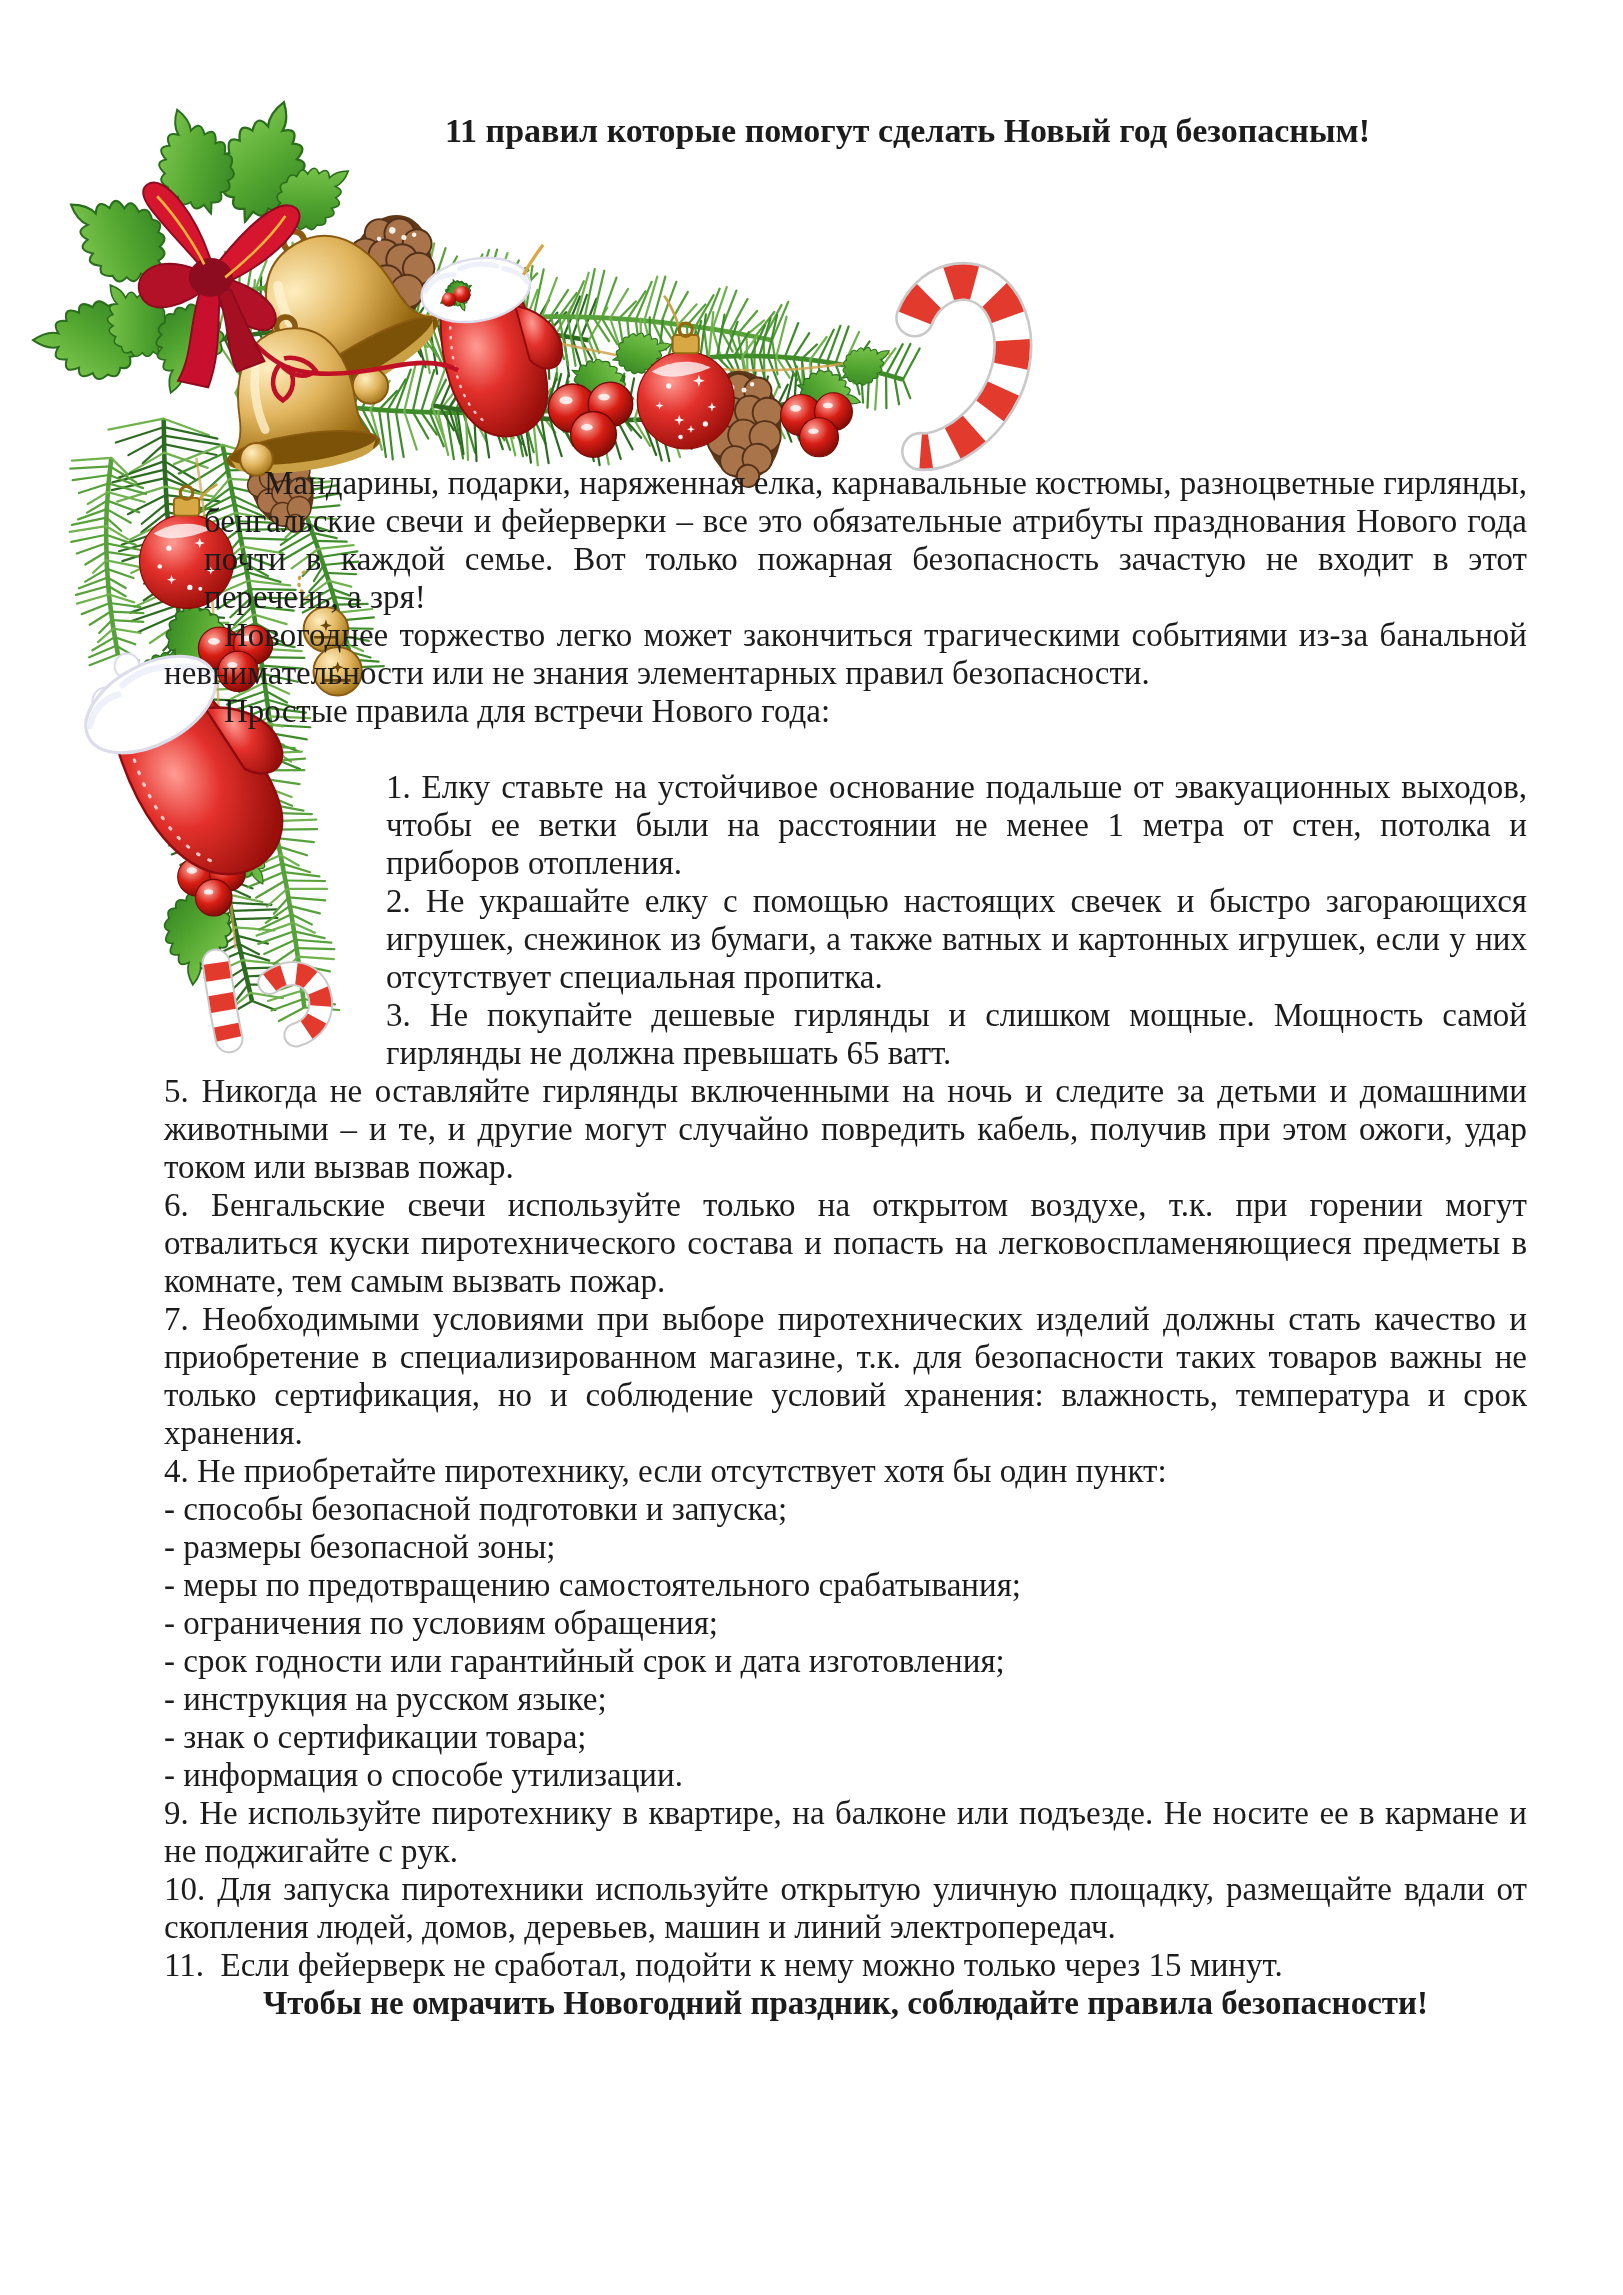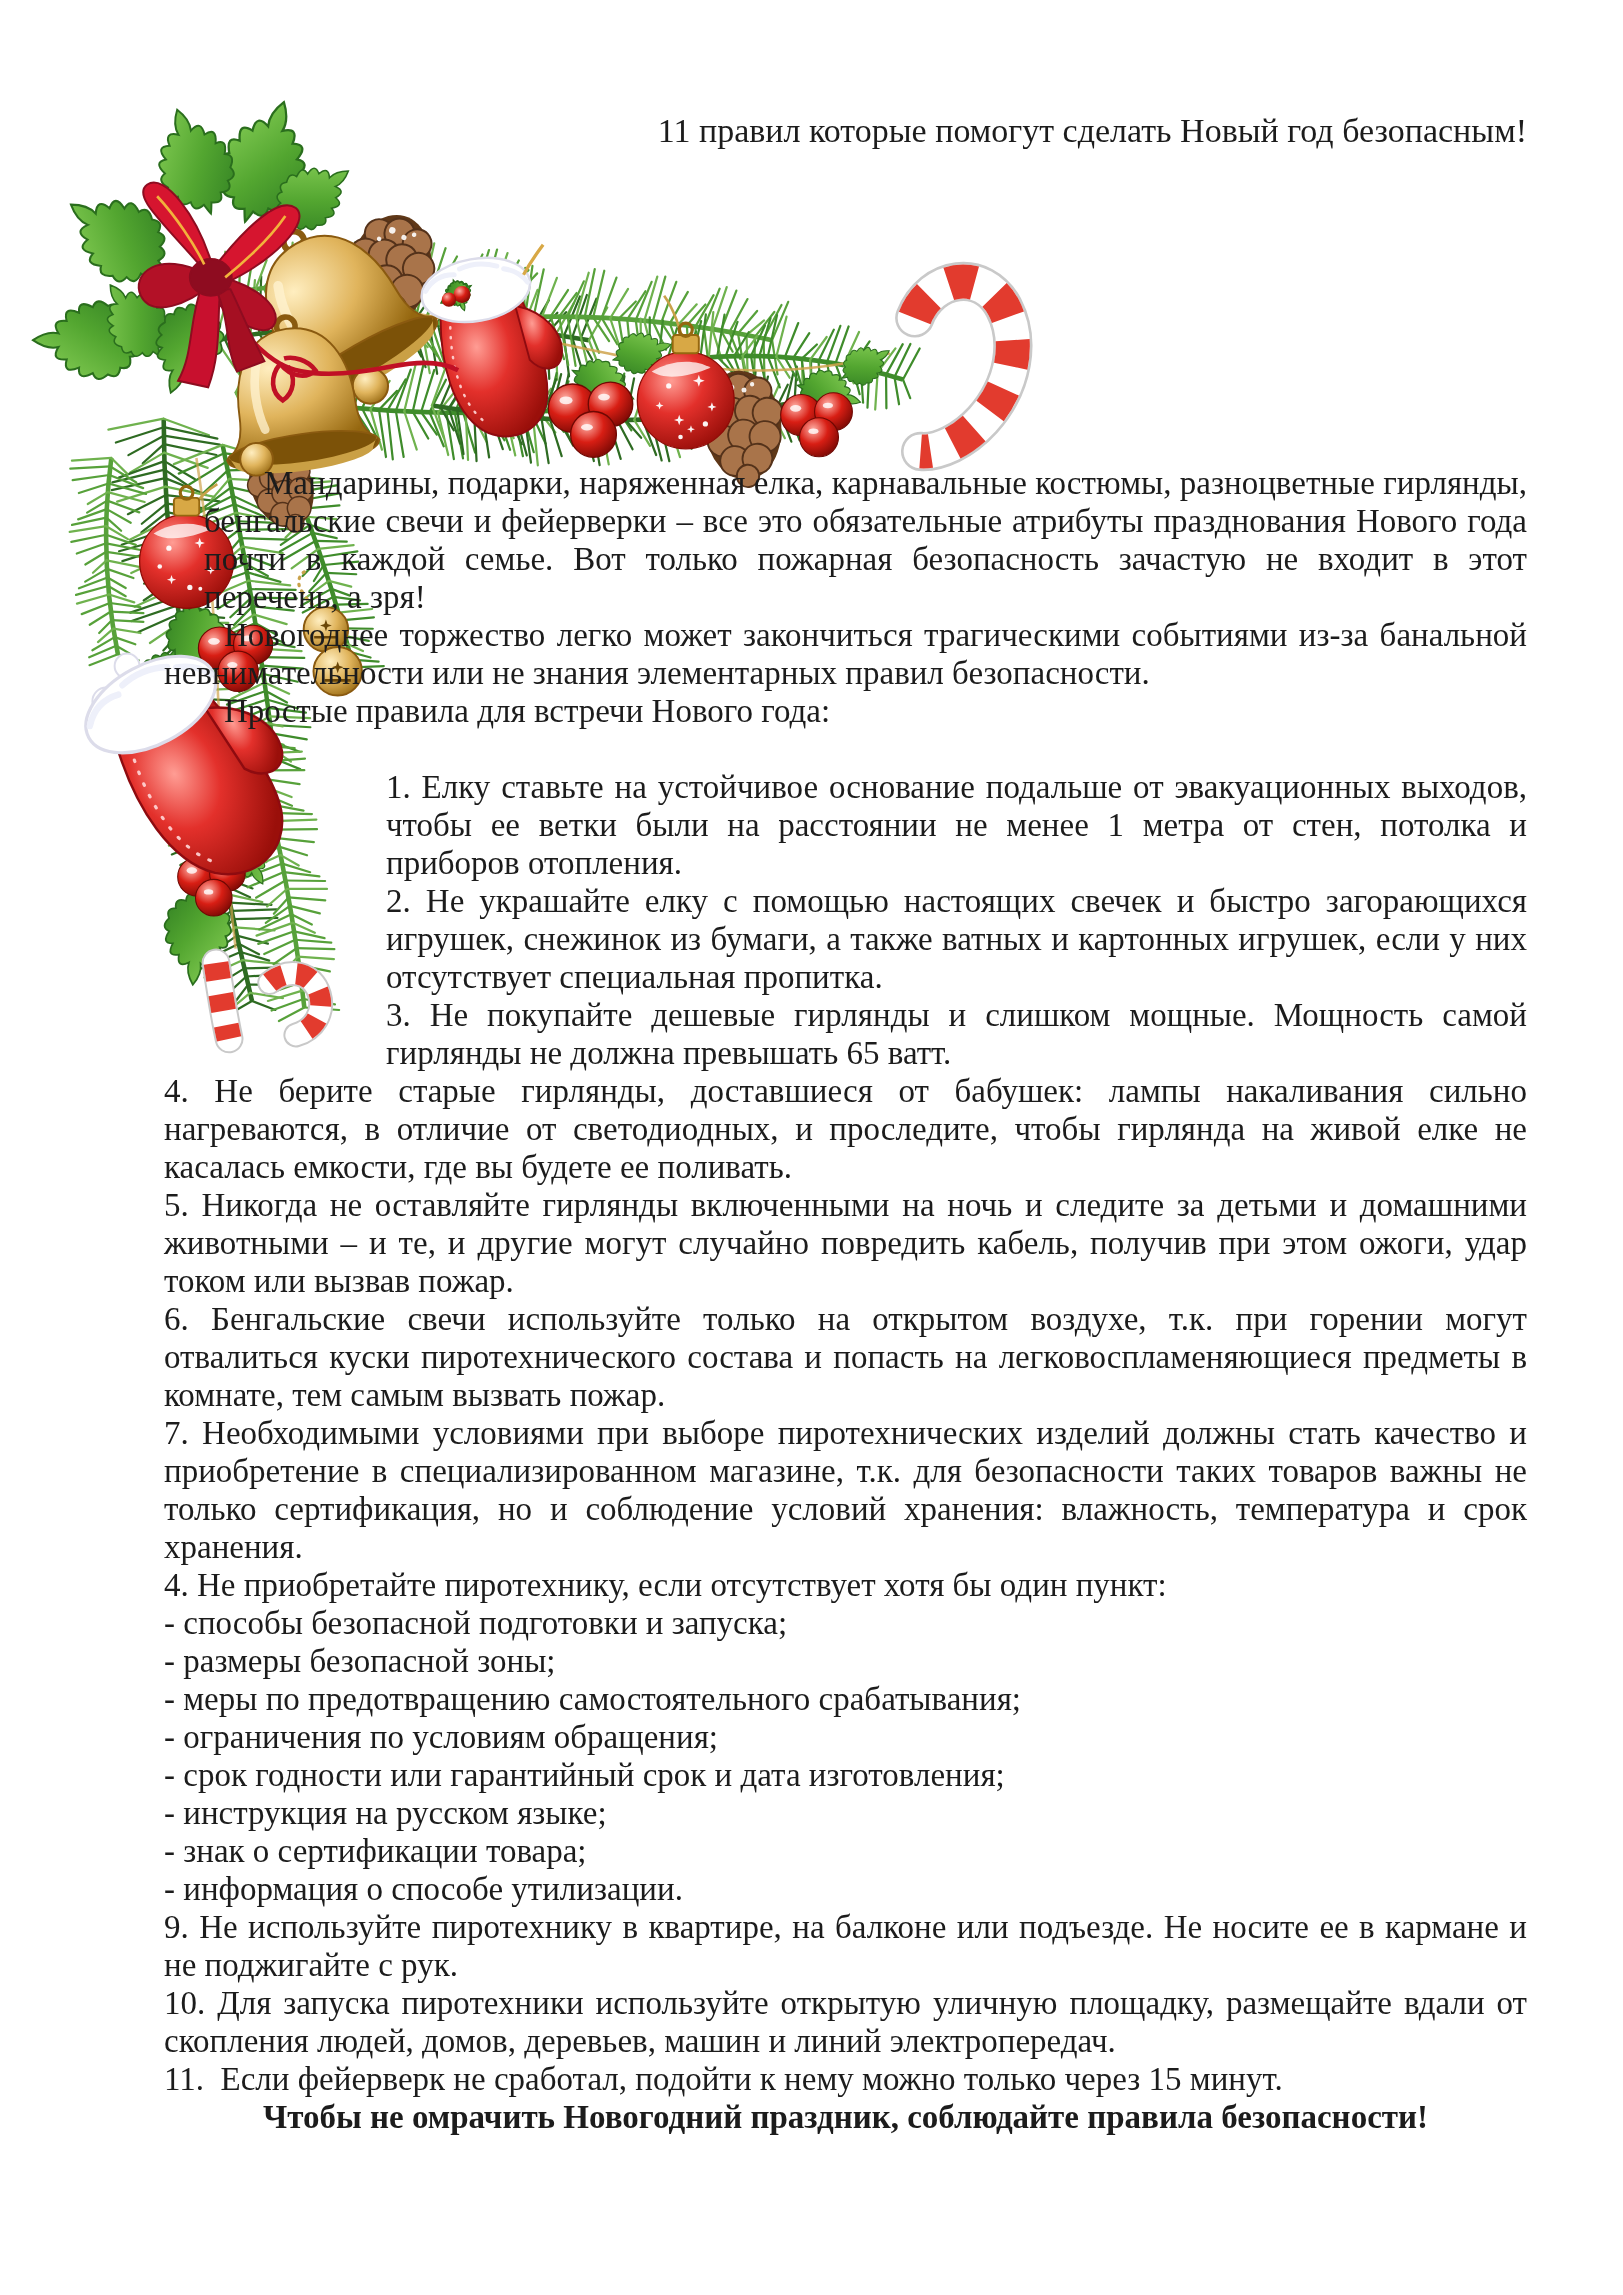--- a/index.html
+++ b/index.html
@@ -1,21 +1,21 @@
 <!DOCTYPE html>
 <html lang="ru" style="font-size:10.5px"><head>
 <meta charset="utf-8">
 <style>
   html,body{margin:0;padding:0;background:#ffffff;}
   .page{position:relative;width:1623px;height:2295px;background:#ffffff;overflow:hidden;
         font-family:"Liberation Serif","DejaVu Serif",serif;color:#1c1c1c;}
   .garland{position:absolute;left:0;top:0;pointer-events:none;}
   .content{position:relative;padding:0 96px 0 164px;font-size:33px;line-height:38px;text-align:justify;}
   .content p{margin:0;}
-  .title{font-size:34px;line-height:39px;font-weight:400;text-align:right;margin:111px 0 0 124px;}
+  .title{font-size:34px;line-height:39px;font-weight:700;text-align:center;margin:111px 0 0 124px;}
   .para{margin-left:240px;text-indent:60px;}
   #para-intro{margin-top:314px;margin-left:40px;}
   .rules-indent{margin-left:222px;margin-top:38px;}
   .footer{font-weight:700;margin-top:73px;text-align:center;}
 </style>
 </head>
 <body>
 
 <div class="page">
 
@@ -1172,21 +1172,20 @@
     <p class="para">Новогоднее торжество легко может закончиться трагическими событиями из-за банальной невнимательности или не знания элементарных правил безопасности.</p>
     <p class="para">Простые правила для встречи Нового года:</p>
 
     <div class="rules-indent">
       <p>1. Елку ставьте на устойчивое основание подальше от эвакуационных выходов, чтобы ее ветки были на расстоянии не менее 1 метра от стен, потолка и приборов отопления.</p>
       <p>2. Не украшайте елку с помощью настоящих свечек и быстро загорающихся игрушек, снежинок из бумаги, а также ватных и картонных игрушек, если у них отсутствует специальная пропитка.</p>
       <p>3. Не покупайте дешевые гирлянды и слишком мощные. Мощность самой гирлянды не должна превышать 65 ватт.</p>
     </div>
 
     <div>
-      <p>4. Не берите старые гирлянды, доставшиеся от бабушек: лампы накаливания сильно нагреваются, в отличие от светодиодных, и проследите, чтобы гирлянда на живой елке не касалась емкости, где вы будете ее поливать.</p>
       <p>5. Никогда не оставляйте гирлянды включенными на ночь и следите за детьми и домашними животными – и те, и другие могут случайно повредить кабель, получив при этом ожоги, удар током или вызвав пожар.</p>
       <p>6. Бенгальские свечи используйте только на открытом воздухе, т.к. при горении могут отвалиться куски пиротехнического состава и попасть на легковоспламеняющиеся предметы в комнате, тем самым вызвать пожар.</p>
       <p>7. Необходимыми условиями при выборе пиротехнических изделий должны стать качество и приобретение в специализированном магазине, т.к. для безопасности таких товаров важны не только сертификация, но и соблюдение условий хранения: влажность, температура и срок хранения.</p>
       <p>4. Не приобретайте пиротехнику, если отсутствует хотя бы один пункт:</p>
     </div>
 
     <div>
       <p>- способы безопасной подготовки и запуска;</p>
       <p>- размеры безопасной зоны;</p>
       <p>- меры по предотвращению самостоятельного срабатывания;</p>

